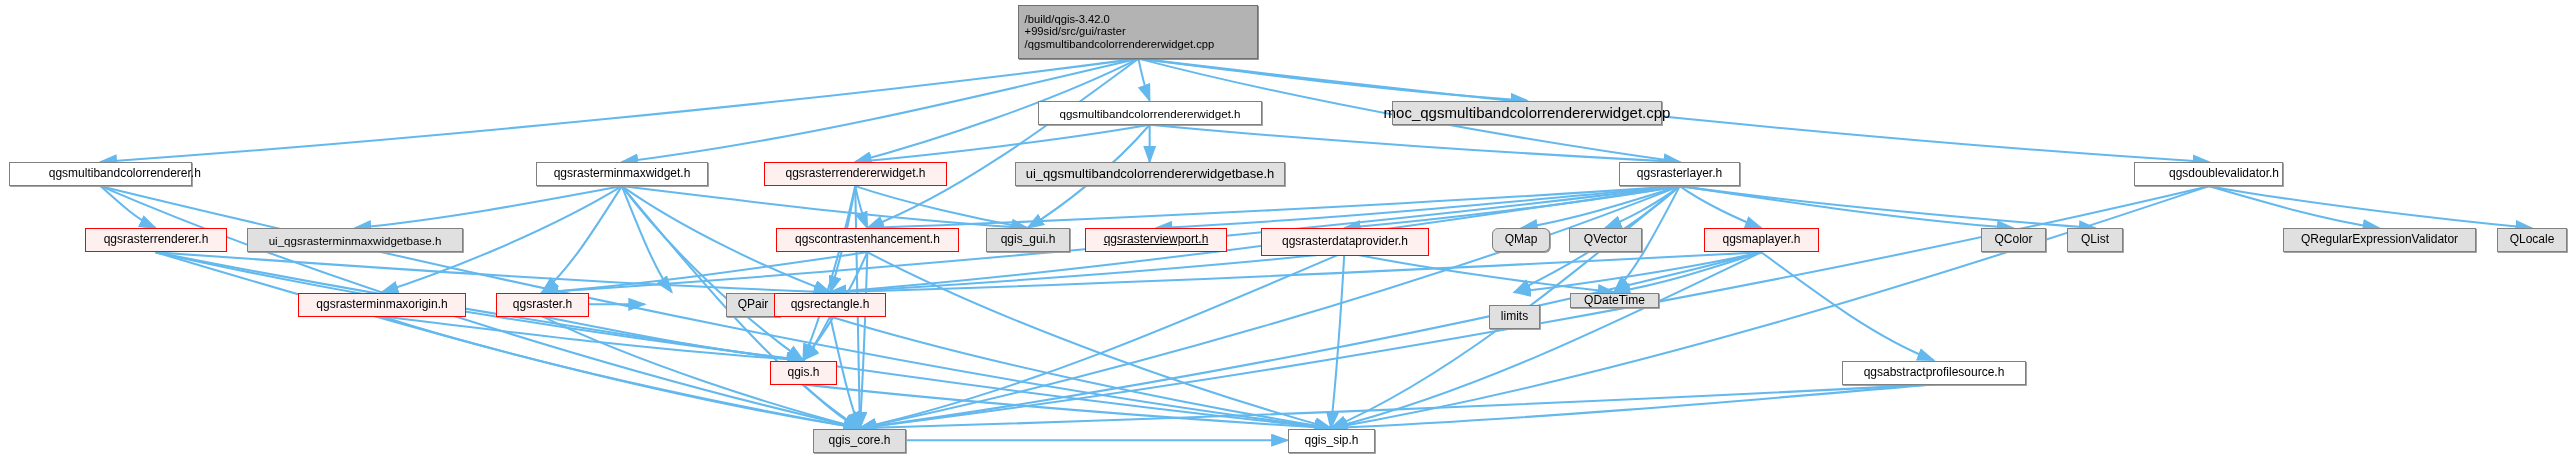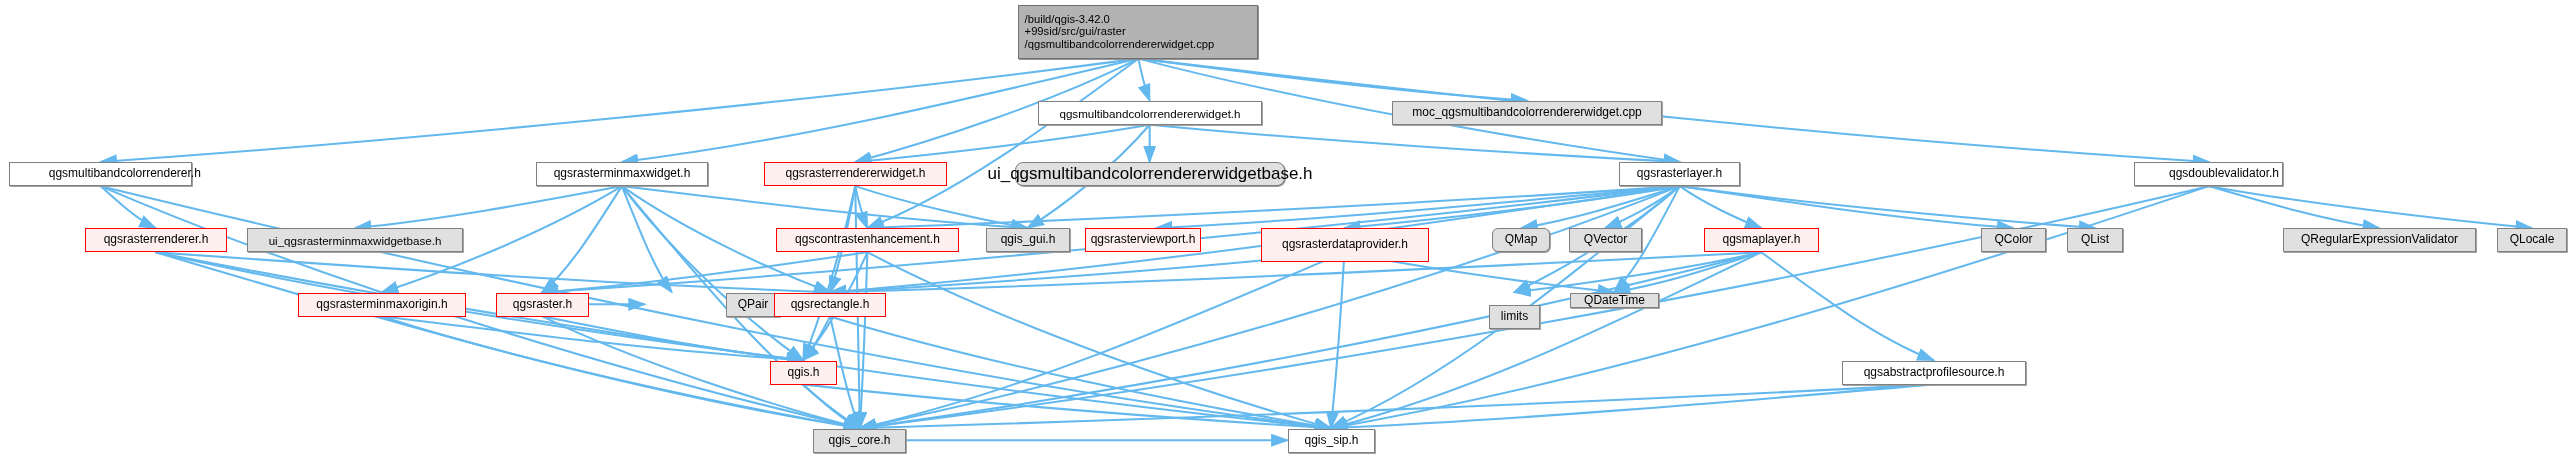--- a/index.html
+++ b/index.html
@@ -102,33 +102,33 @@
         <path d="M2075.5,413 C1710.175,432.74 1253.75,450.6 923,460" marker-end="url(#ah)"></path>
         <path d="M2075.5,413 C1846.99,432.74 1637.6,450.6 1428.5,460" marker-end="url(#ah)"></path>
         <path d="M973,473 C1118.195,473 1249.075,473 1382,473" marker-end="url(#ah)"></path>
       </g>
   </svg>
   <div id="node-layer">
       <div class="node root" style="left: 1018px; top: 4.7px; width: 240px; height: 54px; font-size: 11.2px;">/build/qgis-3.42.0
 +99sid/src/gui/raster
 /qgsmultibandcolorrendererwidget.cpp</div>
       <div class="node plain" style="left: 1038px; top: 101px; width: 224px; height: 24px; font-size: 11.6px;">qgsmultibandcolorrendererwidget.h</div>
-      <div class="node gray" style="left: 1392px; top: 101px; width: 270px; height: 24px; font-size: 12px;">moc_qgsmultibandcolorrendererwidget.cpp</div>
+      <div class="node gray" style="left: 1392px; top: 101px; width: 270px; height: 24px; font-size: 15px;">moc_qgsmultibandcolorrendererwidget.cpp</div>
       <div class="node plain" style="left: 9.3px; top: 162px; width: 183px; height: 24px; padding-left: 48px;">qgsmultibandcolorrenderer.h</div>
       <div class="node plain" style="left: 536px; top: 162px; width: 172px; height: 24px;">qgsrasterminmaxwidget.h</div>
       <div class="node red" style="left: 764px; top: 162px; width: 183px; height: 24px;">qgsrasterrendererwidget.h</div>
-      <div class="node gray" style="left: 1015px; top: 162px; width: 270px; height: 24px; font-size: 17px; border-radius: 8px;">ui_qgsmultibandcolorrendererwidgetbase.h</div>
+      <div class="node gray" style="left: 1015px; top: 162px; width: 270px; height: 24px; font-size: 13px;">ui_qgsmultibandcolorrendererwidgetbase.h</div>
       <div class="node plain" style="left: 1619px; top: 162px; width: 121px; height: 24px;">qgsrasterlayer.h</div>
       <div class="node plain" style="left: 2134px; top: 162px; width: 149px; height: 24px; padding-left: 31px;">qgsdoublevalidator.h</div>
       <div class="node red" style="left: 85px; top: 228px; width: 142px; height: 24px;">qgsrasterrenderer.h</div>
       <div class="node gray" style="left: 247px; top: 228px; width: 216px; height: 24px; font-size: 11.6px;">ui_qgsrasterminmaxwidgetbase.h</div>
       <div class="node red" style="left: 776px; top: 228px; width: 183px; height: 24px;">qgscontrastenhancement.h</div>
       <div class="node gray" style="left: 986px; top: 228px; width: 84px; height: 24px;">qgis_gui.h</div>
-      <div class="node red" style="left: 1085px; top: 228px; width: 116px; height: 24px;">qgsrasterviewport.h</div>
-      <div class="node red" style="left: 1261px; top: 228px; width: 168px; height: 34px;">qgsrasterdataprovider.h</div>
+      <div class="node red" style="left: 1085px; top: 228px; width: 142px; height: 24px; text-decoration: underline;">qgsrasterviewport.h</div>
+      <div class="node red" style="left: 1261px; top: 228px; width: 168px; height: 28px;">qgsrasterdataprovider.h</div>
       <div class="node gray" style="left: 1492px; top: 228px; width: 58px; height: 24px; border-radius: 6px;">QMap</div>
       <div class="node gray" style="left: 1569px; top: 228px; width: 73px; height: 24px; text-align: center;">QVector</div>
       <div class="node red" style="left: 1704px; top: 228px; width: 115px; height: 24px;">qgsmaplayer.h</div>
       <div class="node gray" style="left: 1981px; top: 228px; width: 65px; height: 24px;">QColor</div>
       <div class="node gray" style="left: 2067px; top: 228px; width: 56px; height: 24px;">QList</div>
       <div class="node gray" style="left: 2283px; top: 228px; width: 193px; height: 24px;">QRegularExpressionValidator</div>
       <div class="node gray" style="left: 2497px; top: 228px; width: 70px; height: 24px;">QLocale</div>
       <div class="node red" style="left: 298px; top: 293px; width: 168px; height: 24px;">qgsrasterminmaxorigin.h</div>
       <div class="node red" style="left: 496px; top: 293px; width: 93px; height: 24px;">qgsraster.h</div>
       <div class="node gray" style="left: 683px; top: 293px; width: 54px; height: 24px; margin-left: 43px;">QPair</div>

